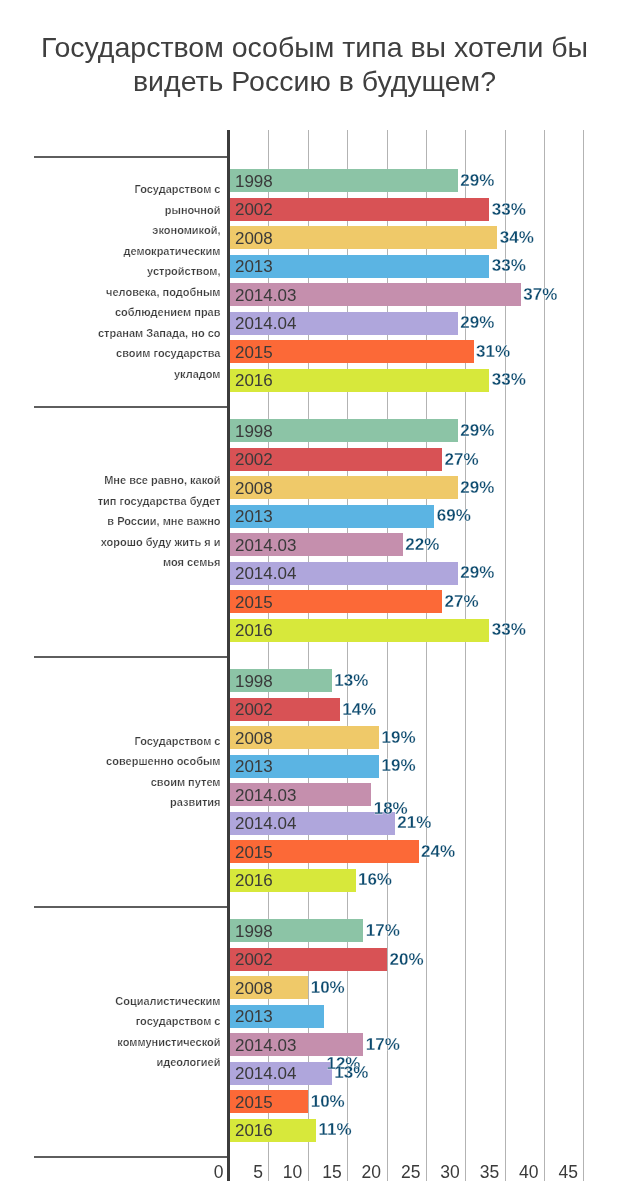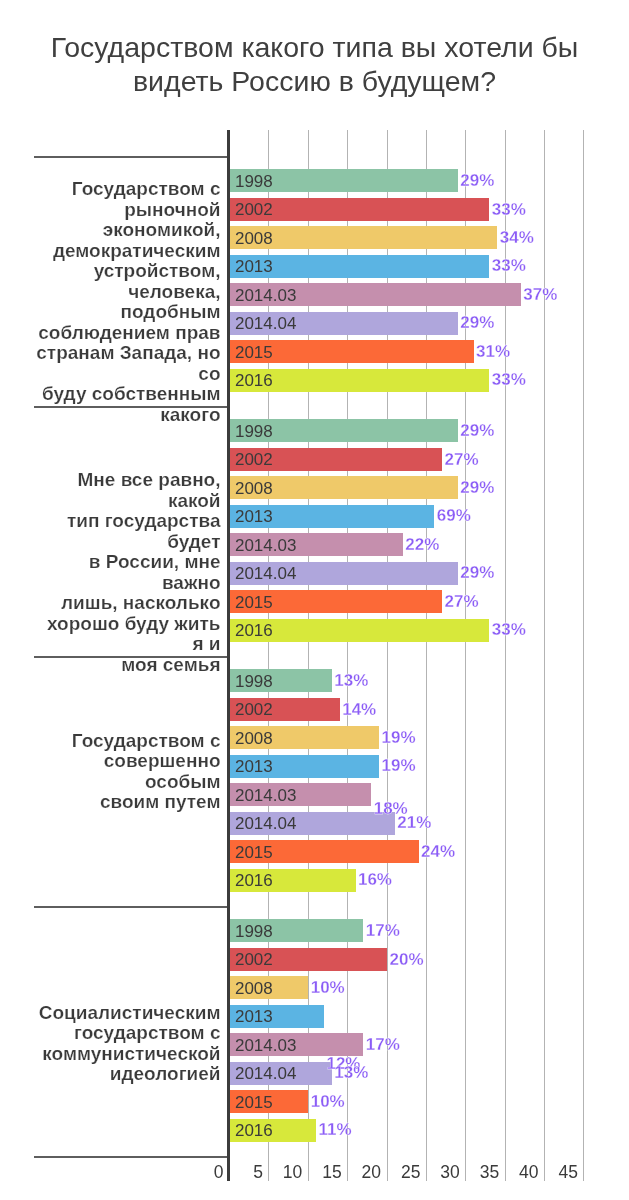--- a/index.html
+++ b/index.html
@@ -12,39 +12,39 @@
   .chart-title{position:absolute;left:0;top:31.3px;width:629px;text-align:center;
     color:#3f3f3f;font-size:28.5px;line-height:33.2px;font-weight:400;letter-spacing:0px;}
 
   .plot-area{position:absolute;left:0;top:0;width:629px;height:1200px;}
 
   .gridline{position:absolute;width:1px;background:#b3b3b3;z-index:1;}
   .axis-line{position:absolute;width:2.6px;background:#3c3c3c;z-index:7;}
   .sep-line{position:absolute;height:1.4px;background:#5e5e5e;z-index:6;}
 
   .cat-label{position:absolute;text-align:right;color:#3a3a3a;
-    font-size:19px;font-weight:700;line-height:20.5px;
+    font-size:11px;font-weight:700;line-height:20.5px;
     -webkit-text-stroke:0.22px #ffffff;}
 
   .bar{position:absolute;z-index:3;}
   .bar-name{position:absolute;z-index:8;color:#3a3a3a;font-size:17px;font-weight:400;
     line-height:1;white-space:nowrap;}
-  .bar-value{position:absolute;z-index:8;color:#8b5cf6;font-size:17px;font-weight:700;
+  .bar-value{position:absolute;z-index:8;color:#0c4a6e;font-size:17px;font-weight:700;
     line-height:1;white-space:nowrap;-webkit-text-stroke:0.28px #ffffff;}
 
   .xtick{position:absolute;color:#3a3a3a;font-size:17.5px;font-weight:400;
     line-height:1;text-align:right;white-space:nowrap;}
 </style>
 </head>
 <body>
 
 <div id="root">
 
   <div class="chart-title">
-      <div class="title-line">Государством какого типа вы хотели бы</div>
+      <div class="title-line">Государством особым типа вы хотели бы</div>
       <div class="title-line">видеть Россию в будущем?</div>
     </div>
 
   <div class="plot-area" id="plot">
       <div class="gridline" style="left: 268.43px; top: 129.5px; height: 1051.5px;"></div>
       <div class="gridline" style="left: 307.81px; top: 129.5px; height: 1051.5px;"></div>
       <div class="gridline" style="left: 347.19px; top: 129.5px; height: 1051.5px;"></div>
       <div class="gridline" style="left: 386.57px; top: 129.5px; height: 1051.5px;"></div>
       <div class="gridline" style="left: 425.95px; top: 129.5px; height: 1051.5px;"></div>
       <div class="gridline" style="left: 465.33px; top: 129.5px; height: 1051.5px;"></div>
@@ -59,22 +59,22 @@
       <div class="sep-line" style="left: 34px; top: 1156.15px; width: 196.05px;"></div>
       <div class="cat-label" style="left: 34px; width: 186.5px; top: 179.4px;">
         <div>Государством с</div>
         <div>рыночной</div>
         <div>экономикой,</div>
         <div>демократическим</div>
         <div>устройством,</div>
         <div>человека, подобным</div>
         <div>соблюдением прав</div>
         <div>странам Запада, но со</div>
-        <div>буду собственным</div>
-        <div>какого</div>
+        <div>своим государства</div>
+        <div>укладом</div>
       </div>
       <div class="bar" style="left: 229.55px; top: 169.4px; width: 228.404px; height: 22.9px; background: rgb(140, 196, 166);"></div>
       <div class="bar-name" style="left: 234.95px; top: 180.85px; transform: translateY(-50%);">1998</div>
       <div class="bar-value" style="left: 460.354px; top: 180.05px; transform: translateY(-50%);">29%</div>
       <div class="bar" style="left: 229.55px; top: 197.87px; width: 259.908px; height: 22.9px; background: rgb(216, 82, 85);"></div>
       <div class="bar-name" style="left: 234.95px; top: 209.32px; transform: translateY(-50%);">2002</div>
       <div class="bar-value" style="left: 491.858px; top: 208.52px; transform: translateY(-50%);">33%</div>
       <div class="bar" style="left: 229.55px; top: 226.34px; width: 267.784px; height: 22.9px; background: rgb(239, 201, 105);"></div>
       <div class="bar-name" style="left: 234.95px; top: 237.79px; transform: translateY(-50%);">2008</div>
       <div class="bar-value" style="left: 499.734px; top: 236.99px; transform: translateY(-50%);">34%</div>
@@ -90,21 +90,20 @@
       <div class="bar" style="left: 229.55px; top: 340.22px; width: 244.156px; height: 22.9px; background: rgb(252, 105, 55);"></div>
       <div class="bar-name" style="left: 234.95px; top: 351.67px; transform: translateY(-50%);">2015</div>
       <div class="bar-value" style="left: 476.106px; top: 350.87px; transform: translateY(-50%);">31%</div>
       <div class="bar" style="left: 229.55px; top: 368.69px; width: 259.908px; height: 22.9px; background: rgb(215, 232, 59);"></div>
       <div class="bar-name" style="left: 234.95px; top: 380.14px; transform: translateY(-50%);">2016</div>
       <div class="bar-value" style="left: 491.858px; top: 379.34px; transform: translateY(-50%);">33%</div>
       <div class="cat-label" style="left: 34px; width: 186.5px; top: 470.4px;">
         <div>Мне все равно, какой</div>
         <div>тип государства будет</div>
         <div>в России, мне важно</div>
-        <div>лишь, насколько</div>
         <div>хорошо буду жить я и</div>
         <div>моя семья</div>
       </div>
       <div class="bar" style="left: 229.55px; top: 419.4px; width: 228.404px; height: 22.9px; background: rgb(140, 196, 166);"></div>
       <div class="bar-name" style="left: 234.95px; top: 430.85px; transform: translateY(-50%);">1998</div>
       <div class="bar-value" style="left: 460.354px; top: 430.05px; transform: translateY(-50%);">29%</div>
       <div class="bar" style="left: 229.55px; top: 447.87px; width: 212.652px; height: 22.9px; background: rgb(216, 82, 85);"></div>
       <div class="bar-name" style="left: 234.95px; top: 459.32px; transform: translateY(-50%);">2002</div>
       <div class="bar-value" style="left: 444.602px; top: 458.52px; transform: translateY(-50%);">27%</div>
       <div class="bar" style="left: 229.55px; top: 476.34px; width: 228.404px; height: 22.9px; background: rgb(239, 201, 105);"></div>
@@ -122,20 +121,21 @@
       <div class="bar" style="left: 229.55px; top: 590.22px; width: 212.652px; height: 22.9px; background: rgb(252, 105, 55);"></div>
       <div class="bar-name" style="left: 234.95px; top: 601.67px; transform: translateY(-50%);">2015</div>
       <div class="bar-value" style="left: 444.602px; top: 600.87px; transform: translateY(-50%);">27%</div>
       <div class="bar" style="left: 229.55px; top: 618.69px; width: 259.908px; height: 22.9px; background: rgb(215, 232, 59);"></div>
       <div class="bar-name" style="left: 234.95px; top: 630.14px; transform: translateY(-50%);">2016</div>
       <div class="bar-value" style="left: 491.858px; top: 629.34px; transform: translateY(-50%);">33%</div>
       <div class="cat-label" style="left: 34px; width: 186.5px; top: 730.65px;">
         <div>Государством с</div>
         <div>совершенно особым</div>
         <div>своим путем</div>
+        <div>развития</div>
       </div>
       <div class="bar" style="left: 229.55px; top: 669.4px; width: 102.388px; height: 22.9px; background: rgb(140, 196, 166);"></div>
       <div class="bar-name" style="left: 234.95px; top: 680.85px; transform: translateY(-50%);">1998</div>
       <div class="bar-value" style="left: 334.338px; top: 680.05px; transform: translateY(-50%);">13%</div>
       <div class="bar" style="left: 229.55px; top: 697.87px; width: 110.264px; height: 22.9px; background: rgb(216, 82, 85);"></div>
       <div class="bar-name" style="left: 234.95px; top: 709.32px; transform: translateY(-50%);">2002</div>
       <div class="bar-value" style="left: 342.214px; top: 708.52px; transform: translateY(-50%);">14%</div>
       <div class="bar" style="left: 229.55px; top: 726.34px; width: 149.644px; height: 22.9px; background: rgb(239, 201, 105);"></div>
       <div class="bar-name" style="left: 234.95px; top: 737.79px; transform: translateY(-50%);">2008</div>
       <div class="bar-value" style="left: 381.594px; top: 736.99px; transform: translateY(-50%);">19%</div>
@@ -147,21 +147,21 @@
       <div class="bar-value" style="left: 373.718px; top: 808px; transform: translateY(-50%);">18%</div>
       <div class="bar" style="left: 229.55px; top: 811.75px; width: 165.396px; height: 22.9px; background: rgb(175, 166, 220);"></div>
       <div class="bar-name" style="left: 234.95px; top: 823.2px; transform: translateY(-50%);">2014.04</div>
       <div class="bar-value" style="left: 397.346px; top: 822.4px; transform: translateY(-50%);">21%</div>
       <div class="bar" style="left: 229.55px; top: 840.22px; width: 189.024px; height: 22.9px; background: rgb(252, 105, 55);"></div>
       <div class="bar-name" style="left: 234.95px; top: 851.67px; transform: translateY(-50%);">2015</div>
       <div class="bar-value" style="left: 420.974px; top: 850.87px; transform: translateY(-50%);">24%</div>
       <div class="bar" style="left: 229.55px; top: 868.69px; width: 126.016px; height: 22.9px; background: rgb(215, 232, 59);"></div>
       <div class="bar-name" style="left: 234.95px; top: 880.14px; transform: translateY(-50%);">2016</div>
       <div class="bar-value" style="left: 357.966px; top: 879.34px; transform: translateY(-50%);">16%</div>
-      <div class="cat-label" style="left: 34px; width: 186.5px; top: 990.9px; margin-top: 12px;">
+      <div class="cat-label" style="left: 34px; width: 186.5px; top: 990.9px;">
         <div>Социалистическим</div>
         <div>государством с</div>
         <div>коммунистической</div>
         <div>идеологией</div>
       </div>
       <div class="bar" style="left: 229.55px; top: 919.4px; width: 133.892px; height: 22.9px; background: rgb(140, 196, 166);"></div>
       <div class="bar-name" style="left: 234.95px; top: 930.85px; transform: translateY(-50%);">1998</div>
       <div class="bar-value" style="left: 365.842px; top: 930.05px; transform: translateY(-50%);">17%</div>
       <div class="bar" style="left: 229.55px; top: 947.87px; width: 157.52px; height: 22.9px; background: rgb(216, 82, 85);"></div>
       <div class="bar-name" style="left: 234.95px; top: 959.32px; transform: translateY(-50%);">2002</div>

